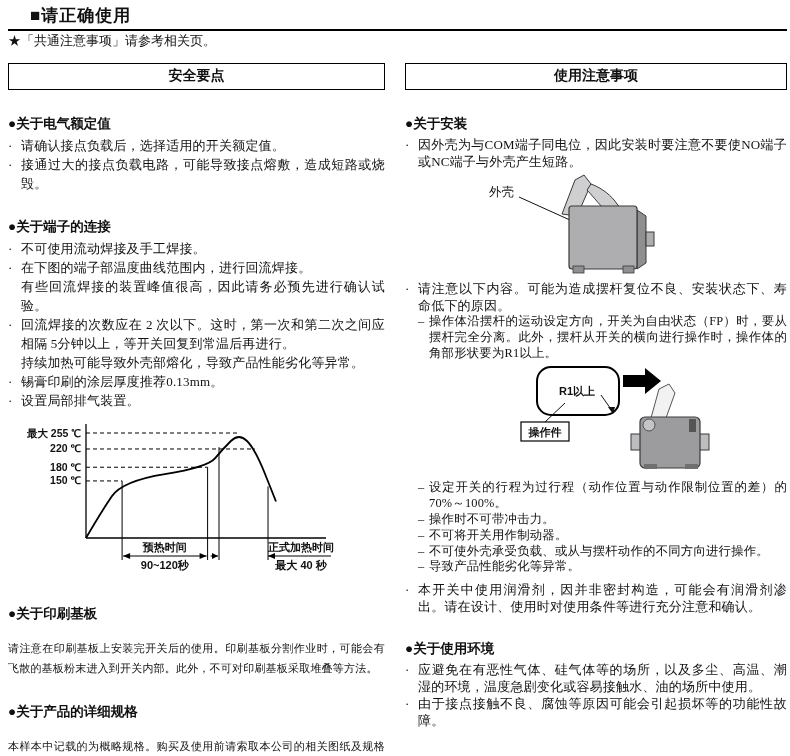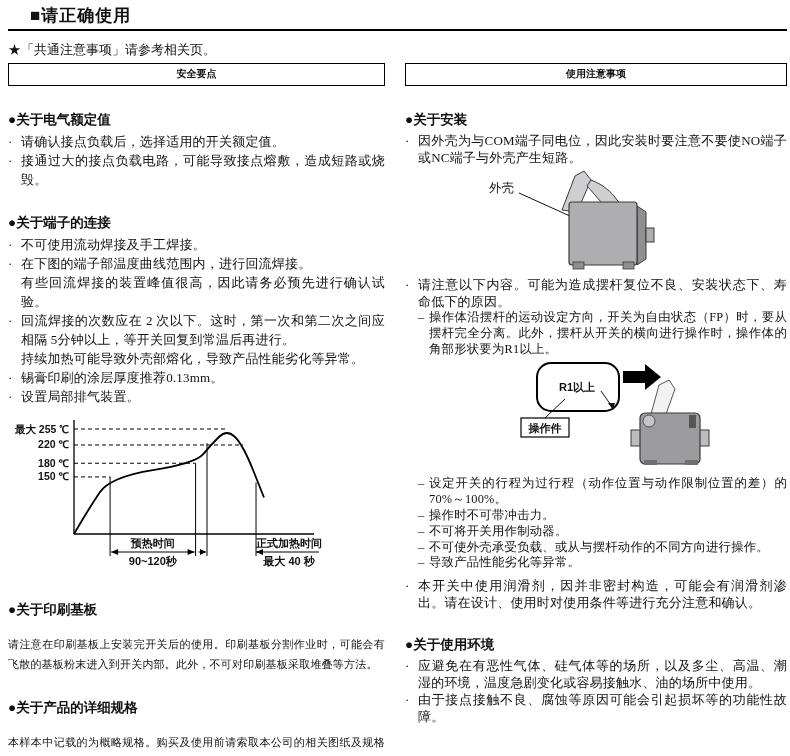--- a/index.html
+++ b/index.html
@@ -1,37 +1,37 @@
 <!DOCTYPE html>
 <html><head>
 <meta charset="utf-8">
 <style>
   html,body{margin:0;padding:0;}
   body{width:790px;height:756px;background:#ffffff;color:#111;
        font-family:"Liberation Serif",serif;position:relative;overflow:hidden;}
   .hd-title{position:absolute;left:8px;top:4px;font-family:"Liberation Sans",sans-serif;
             font-weight:bold;font-size:17px;letter-spacing:1px;margin-left:22px;}
   .hd-rule{position:absolute;left:8px;top:29px;width:779px;border-top:2px solid #000;}
-  .hd-note{position:absolute;left:8px;top:41px;font-size:13px;}
+  .hd-note{position:absolute;left:8px;top:32px;font-size:13px;}
   .col{position:absolute;top:63px;}
   .col-left{left:8px;width:377px;}
   .col-right{left:405px;width:382px;}
   .col-header{border:1.5px solid #000;font-family:"Liberation Sans",sans-serif;font-weight:bold;
-              font-size:10px;text-align:center;padding:3px 0 4px;margin-bottom:6px;}
+              font-size:14px;text-align:center;padding:3px 0 4px;margin-bottom:6px;}
   .sec-title{font-family:"Liberation Sans",sans-serif;font-weight:bold;font-size:13.5px;margin:25px 0 3px;}
   .item{display:flex;font-size:13px;line-height:19px;letter-spacing:0.2px;text-align:justify;}
   .mk{width:13px;flex:none;}
   .txt{flex:1;}
   .body-text{font-size:11px;line-height:19.5px;letter-spacing:0.2px;text-align:justify;margin-top:16px;}
   .col-right .item{line-height:17px;}
   .sub{display:flex;font-size:12.4px;line-height:15.8px;margin-left:13px;letter-spacing:0.2px;text-align:justify;}
   .sub .mk{width:11px;}
   .gap6{height:6px;} .gap14{height:14px;}
   
-  .chart-wrap{margin:8px 0 0 6px;}
+  .chart-wrap{margin:8px 0 0 18px;}
   .ax{stroke:#000;stroke-width:1.3;}
   .dash{stroke:#000;stroke-width:1;stroke-dasharray:4 3;}
   .thin{stroke:#000;stroke-width:1;}
   .curve{fill:none;stroke:#000;stroke-width:1.8;stroke-linejoin:round;}
   .tick{font:bold 10.5px "Liberation Sans",sans-serif;fill:#111;}
   .lab{font:bold 11px "Liberation Sans",sans-serif;fill:#111;}
   .ah{fill:#000;stroke:none;}
   
   .figtext{font:12.5px "Liberation Serif",serif;fill:#111;}
   .figtextb{font:bold 11px "Liberation Sans",sans-serif;fill:#111;}

